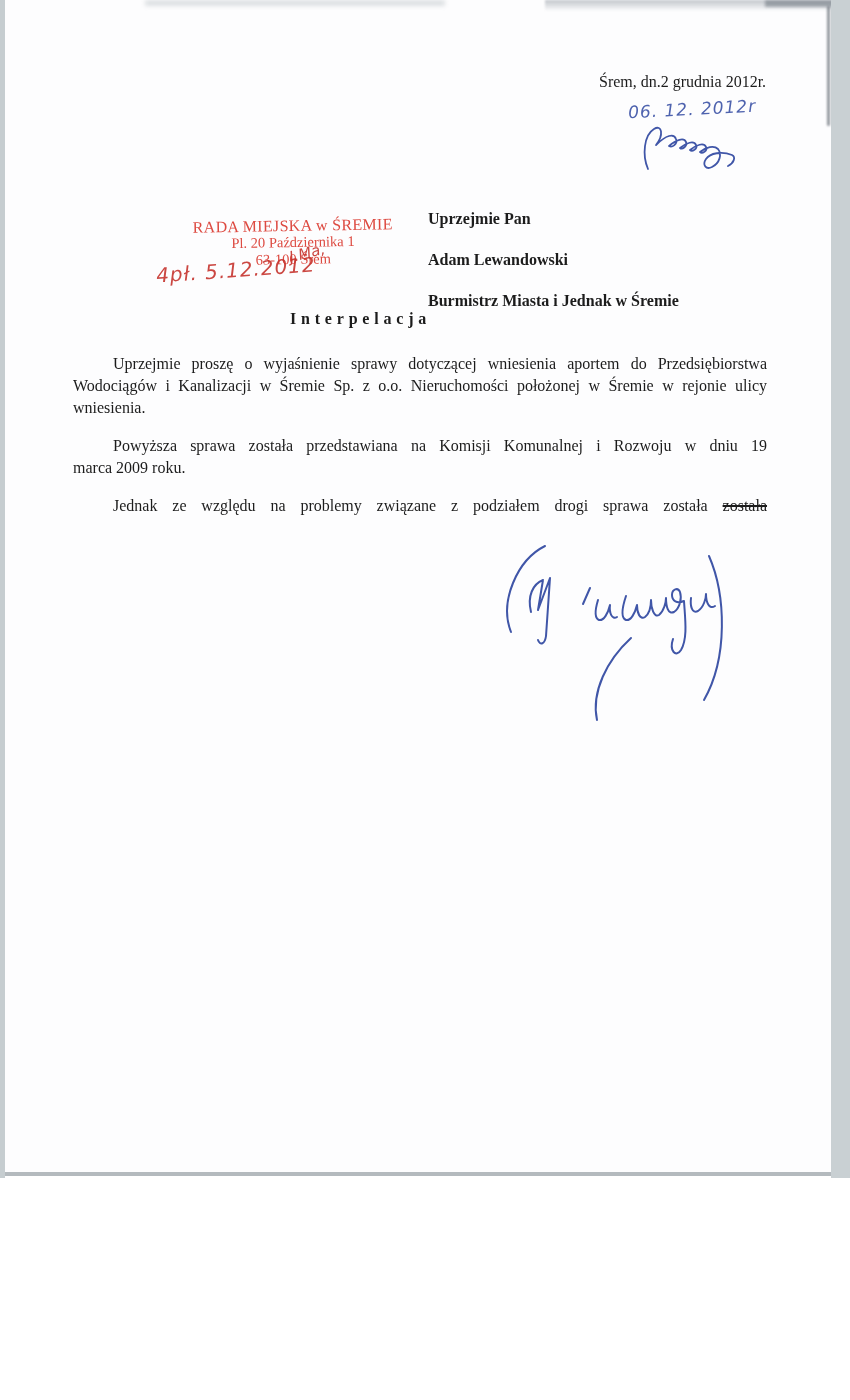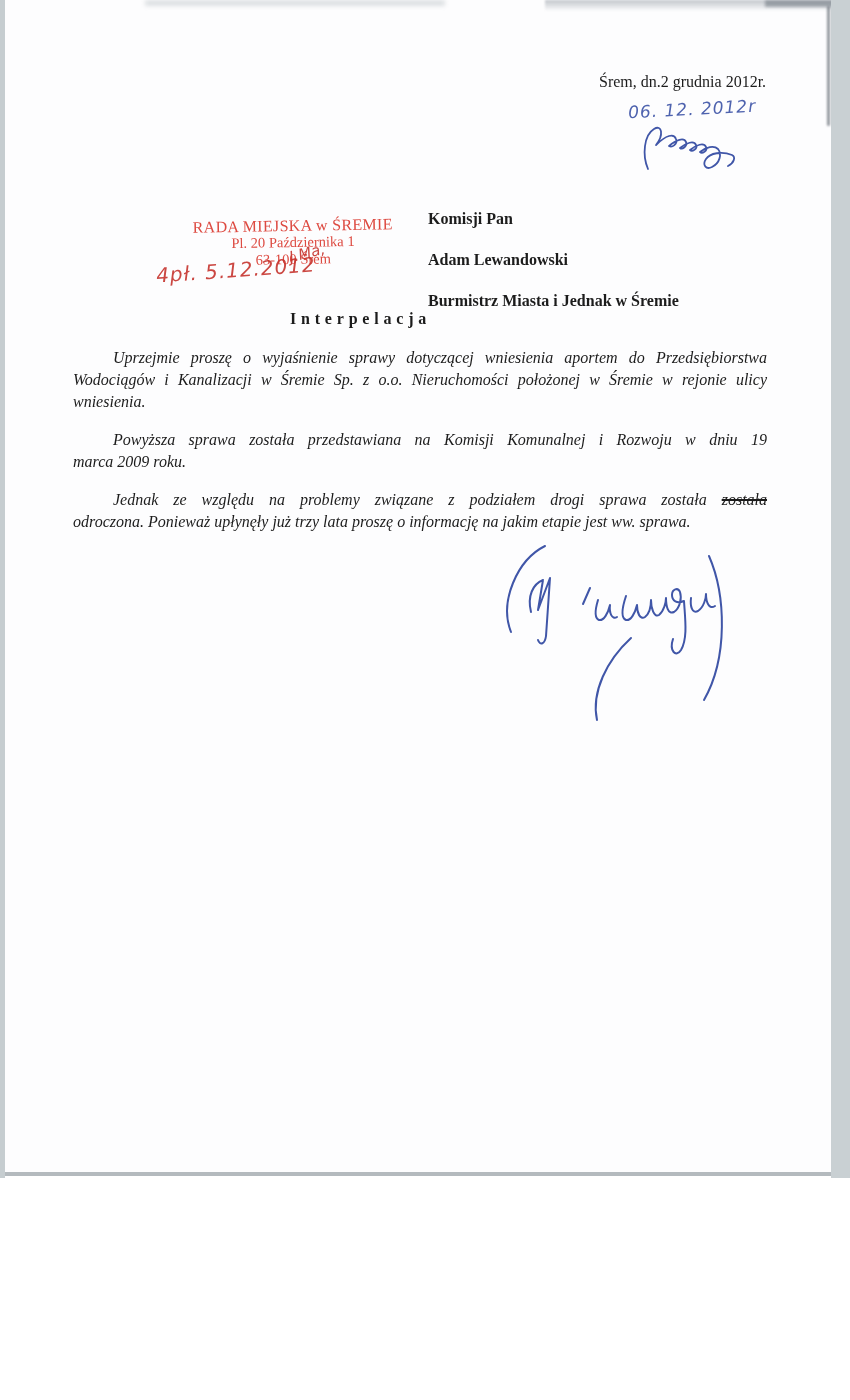--- a/index.html
+++ b/index.html
@@ -23,21 +23,21 @@
   .smudge-c{position:absolute;left:760px;top:0;width:70px;height:7px;background:rgba(80,92,102,.45);filter:blur(1.5px);}
 
   
   .txt{position:absolute;color:#1c1c1c;font-size:16px;line-height:20.5px;white-space:pre-line;}
   .sender{left:81px;top:72px;}
   .dateline{left:570px;top:72px;margin-left:24px;}
   .recipient{left:423px;top:188px;font-weight:bold;line-height:20.5px;}
   .doc-title{left:285px;top:309px;width:330px;text-align:left;font-weight:bold;letter-spacing:.30em;}
 
   .bodytext{position:absolute;left:68px;top:345px;width:694px;color:#1c1c1c;font-size:16px;line-height:22px;}
-  .bodytext p{margin:2px 0 16px 0;font-style:italic;}
+  .bodytext p{margin:8px 0 16px 0;}
   .line{display:block;}
   .just{text-align:justify;text-align-last:justify;}
   .indent{text-indent:40px;}
   .struck{text-decoration:line-through;text-decoration-thickness:1.6px;}
 
   
   .stamp{
     position:absolute;left:163px;top:217px;width:250px;text-align:center;
     transform:rotate(-1deg);line-height:17px;
   }
@@ -82,40 +82,39 @@
   <div class="stamp" style="color: rgb(221, 74, 65);">
     <div class="s1">RADA MIEJSKA w ŚREMIE</div>
     <div class="s2">Pl. 20 Października 1</div>
     <div class="s3">63-100 Śrem</div>
   </div>
 
   <div class="hw hw-stampnote" style="color: rgb(198, 52, 46);">4pł. 5.12.2012</div>
   <div class="hw hw-initials" style="color: rgb(198, 52, 46);">J.Ma,</div>
 
   <div class="txt recipient">
-    <div>Komisji Pan</div>
+    <div>Uprzejmie Pan</div>
     <div>Adam Lewandowski</div>
     <div>Burmistrz Miasta i Jednak w Śremie</div>
   </div>
 
   <div class="txt doc-title">Interpelacja</div>
 
   <div class="bodytext">
     <p>
       <span class="line just indent">Uprzejmie proszę o wyjaśnienie sprawy dotyczącej wniesienia aportem do Przedsiębiorstwa</span>
       <span class="line just">Wodociągów i Kanalizacji w Śremie Sp. z o.o. Nieruchomości położonej w Śremie w rejonie ulicy</span>
       <span class="line">wniesienia.</span>
     </p>
     <p>
       <span class="line just indent">Powyższa sprawa została przedstawiana na Komisji Komunalnej i Rozwoju w dniu 19</span>
       <span class="line">marca 2009 roku.</span>
     </p>
     <p>
       <span class="line just indent"><span>Jednak ze względu na problemy związane z podziałem drogi sprawa została</span> <span class="struck">została</span></span>
-      <span class="line">odroczona. Ponieważ upłynęły już trzy lata proszę o informację na jakim etapie jest ww. sprawa.</span>
     </p>
   </div>
 
   <div class="sig sig-main" style="color: rgb(64, 86, 168);">
     <svg width="250" height="195" viewBox="0 0 250 195">
       <path stroke-width="2" d="M16,92 C4,62 22,20 50,6"></path>
       <path stroke-width="2" d="M36,72 C32,56 38,44 48,40 M48,40 L43,70 M43,70 L55,38 M55,38 L51,96 C50,104 45,106 43,100"></path>
       <path stroke-width="2" d="M95,48 L88,64"></path>
       <path stroke-width="2" d="M103,60 C100,70 99,78 104,80 C109,81 113,73 115,65 C114,73 117,80 122,77 M131,56 C127,68 126,78 131,80 C136,81 140,73 142,65 C142,73 145,80 150,77 C155,73 156,64 156,60 C156,68 159,78 164,75 C169,71 171,62 171,58 C171,66 173,75 179,72 C185,68 187,58 185,52 C183,47 177,49 177,55 C177,61 182,64 189,61 M189,61 C190,78 193,98 186,110 C181,118 174,111 178,99 M196,58 C195,66 197,74 203,71 C209,67 211,58 211,54 C211,62 214,70 220,66"></path>
       <path stroke-width="2" d="M214,16 C231,55 233,118 209,160"></path>

